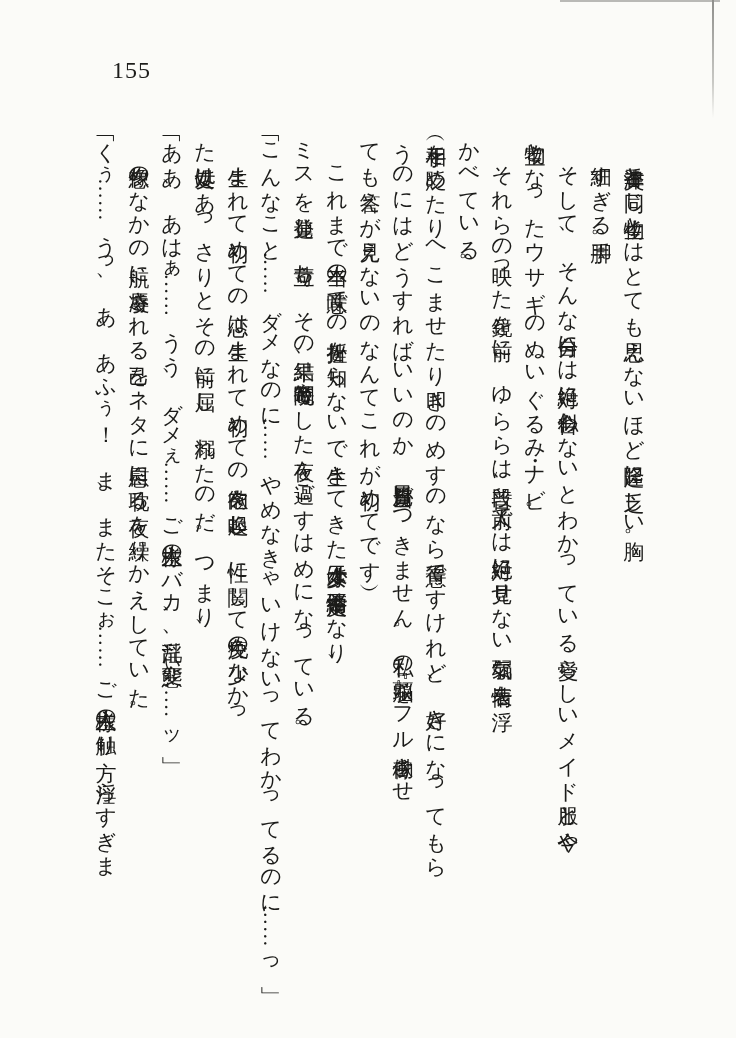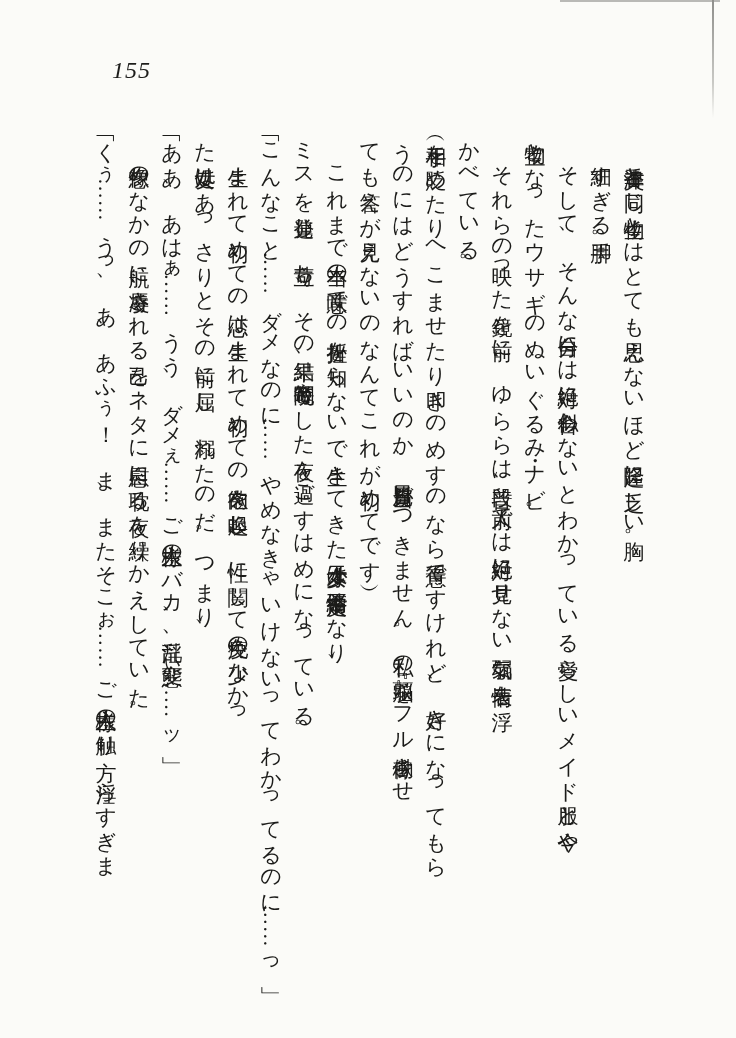--- a/index.html
+++ b/index.html
@@ -29,21 +29,20 @@
     left: 712px;
     width: 2px;
     height: 118px;
     background: linear-gradient(#8f8f8c, #c9c9c5 70%, rgba(200,200,196,0));
   }
   .page-number {
     position: absolute;
     top: 57px;
     left: 112px;
     font-size: 24px;
-    font-style: italic;
     color: #1d1d1b;
     letter-spacing: 1px;
   }
   .text-block {
     position: absolute;
     top: 128px;
     right: 86px;
     height: 850px;
     writing-mode: vertical-rl;
     text-orientation: mixed;

